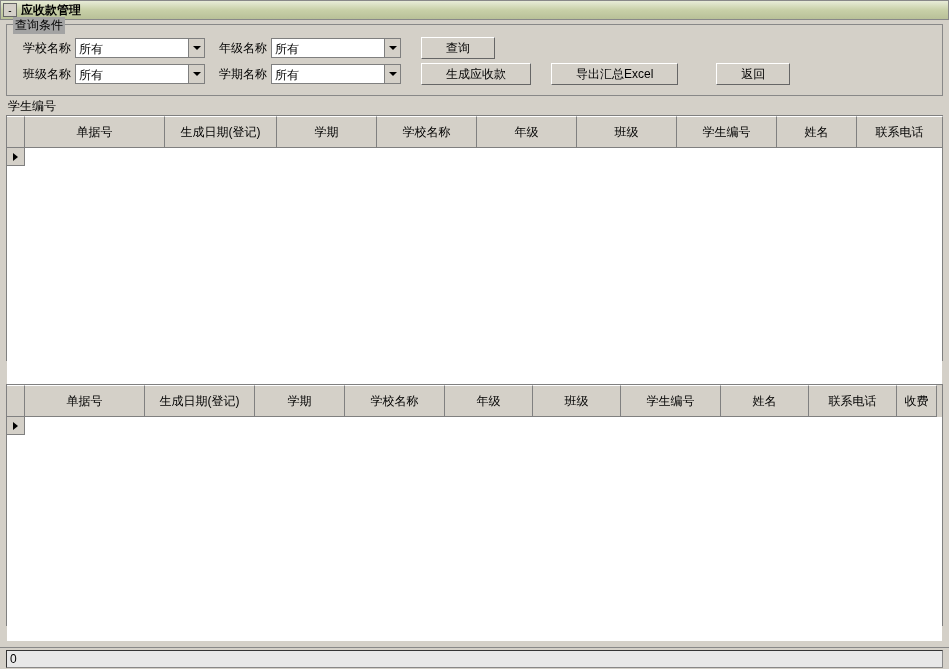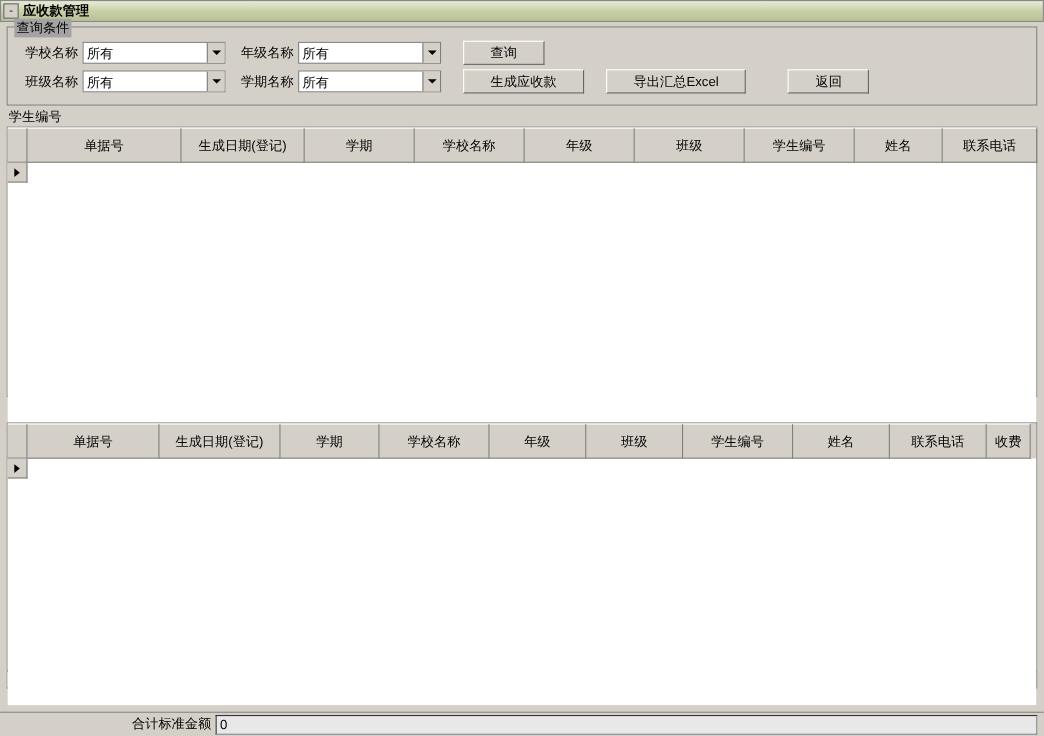--- a/index.html
+++ b/index.html
@@ -333,15 +333,14 @@
       <span class="tri-left"></span>
     </div>
   <div class="hscroll-thumb"></div>
   <div class="hscroll-track"></div>
   <div class="hscroll-btn">
       <span class="tri-right"></span>
     </div>
 </div>
 
 <div class="footer">
-  <span class="footer-label">合计标准金额</span>
   <span class="footer-input">0</span>
 </div>
 
 </body></html>

